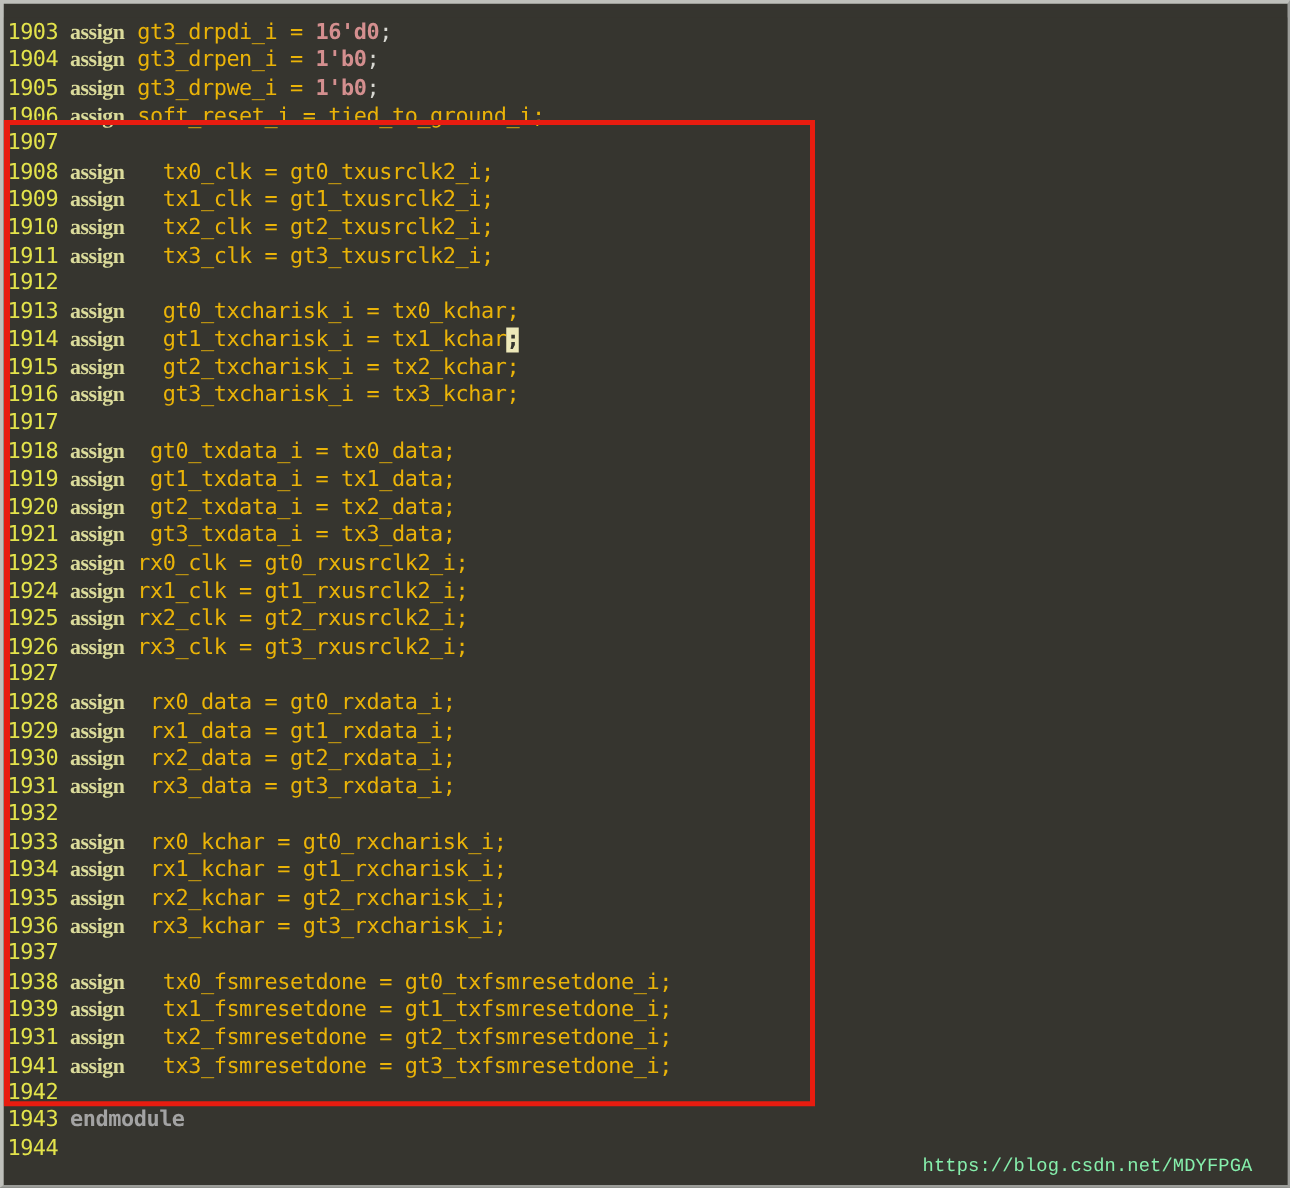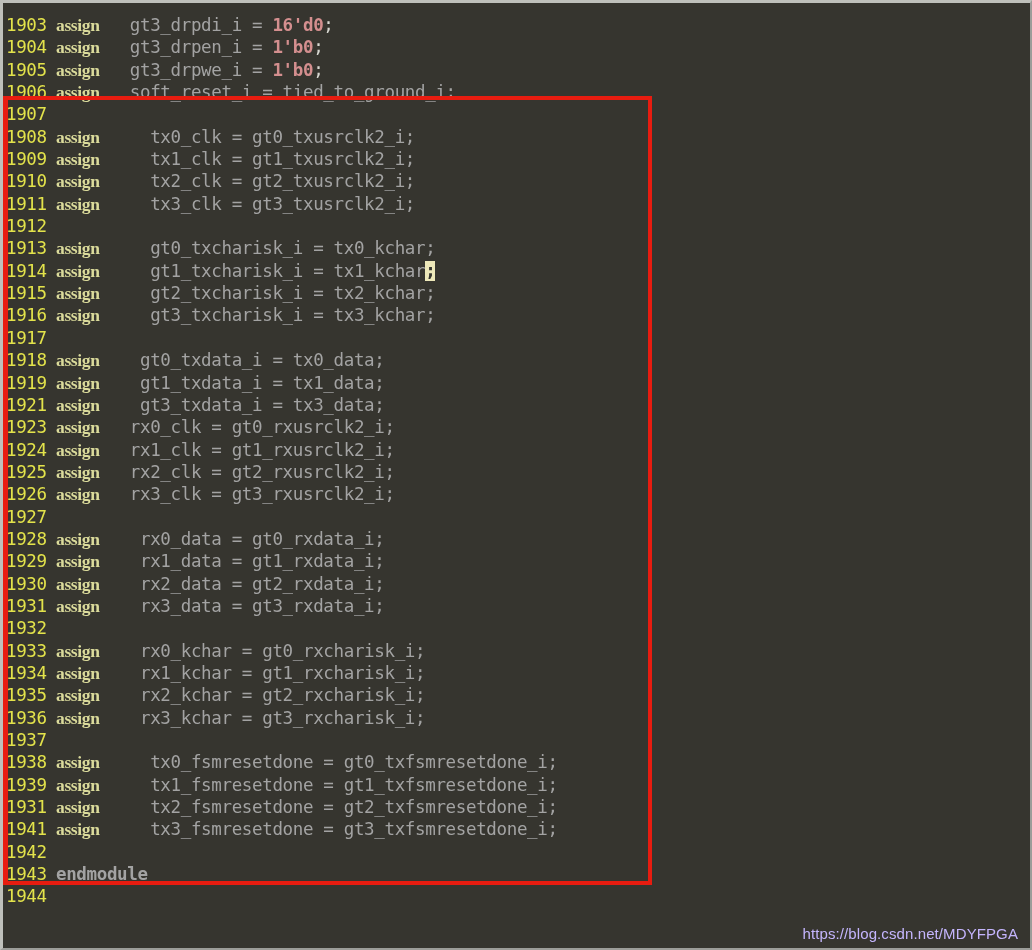--- a/index.html
+++ b/index.html
@@ -56,21 +56,21 @@
   }
 
   .code-text {
     flex: 1;
     color: #D6D6D0;
     letter-spacing: -0.35px;
   }
 
   
   .kw    { color: #DBDB9B; font-weight: bold; font-family: Liberation Serif, serif; }
-  .id    { color: #a3a3a3; margin-left: 20px; }
+  .id    { color: #eab308; }
   .num   { color: #D48F8F; font-weight: bold; }
   .punct { color: #D8D8D2; }
   .endmod { color: #a3a3a3; font-weight: bold; }
 
   .hl-match {
     background: #EDE8B9;
     color: #35352F;
     font-weight: bold;
   }
 
@@ -82,24 +82,24 @@
     width: 649px;
     height: 789px;
     border: 4px solid #E81C10;
     border-left-width: 5px;
     pointer-events: none;
     z-index: 5;
   }
 
   #watermark {
     position: absolute;
-    right: 12px;
+    right: 28px;
     bottom: 6px;
-    color: #c4b5fd;
-    font-family: Liberation Sans, sans-serif;
+    color: #86efac;
+    font-family: Liberation Mono, monospace;
     font-size: 15px;
     letter-spacing: 0.1px;
     z-index: 6;
   }
 </style>
 </head>
 <body>
 
 <div id="editor-window">
 
@@ -115,20 +115,21 @@
         <div class="code-line"><span class="ln">1910</span><span class="code-text"><span class="kw">assign</span><span class="id">   tx2_clk = gt2_txusrclk2_i;</span></span></div>
         <div class="code-line"><span class="ln">1911</span><span class="code-text"><span class="kw">assign</span><span class="id">   tx3_clk = gt3_txusrclk2_i;</span></span></div>
         <div class="code-line"><span class="ln">1912</span><span class="code-text"></span></div>
         <div class="code-line"><span class="ln">1913</span><span class="code-text"><span class="kw">assign</span><span class="id">   gt0_txcharisk_i = tx0_kchar;</span></span></div>
         <div class="code-line"><span class="ln">1914</span><span class="code-text"><span class="kw">assign</span><span class="id">   gt1_txcharisk_i = tx1_kchar</span><span class="hl-match">;</span></span></div>
         <div class="code-line"><span class="ln">1915</span><span class="code-text"><span class="kw">assign</span><span class="id">   gt2_txcharisk_i = tx2_kchar;</span></span></div>
         <div class="code-line"><span class="ln">1916</span><span class="code-text"><span class="kw">assign</span><span class="id">   gt3_txcharisk_i = tx3_kchar;</span></span></div>
         <div class="code-line"><span class="ln">1917</span><span class="code-text"></span></div>
         <div class="code-line"><span class="ln">1918</span><span class="code-text"><span class="kw">assign</span><span class="id">  gt0_txdata_i = tx0_data;</span></span></div>
         <div class="code-line"><span class="ln">1919</span><span class="code-text"><span class="kw">assign</span><span class="id">  gt1_txdata_i = tx1_data;</span></span></div>
+        <div class="code-line"><span class="ln">1920</span><span class="code-text"><span class="kw">assign</span><span class="id">  gt2_txdata_i = tx2_data;</span></span></div>
         <div class="code-line"><span class="ln">1921</span><span class="code-text"><span class="kw">assign</span><span class="id">  gt3_txdata_i = tx3_data;</span></span></div>
         <div class="code-line"><span class="ln">1923</span><span class="code-text"><span class="kw">assign</span><span class="id"> rx0_clk = gt0_rxusrclk2_i;</span></span></div>
         <div class="code-line"><span class="ln">1924</span><span class="code-text"><span class="kw">assign</span><span class="id"> rx1_clk = gt1_rxusrclk2_i;</span></span></div>
         <div class="code-line"><span class="ln">1925</span><span class="code-text"><span class="kw">assign</span><span class="id"> rx2_clk = gt2_rxusrclk2_i;</span></span></div>
         <div class="code-line"><span class="ln">1926</span><span class="code-text"><span class="kw">assign</span><span class="id"> rx3_clk = gt3_rxusrclk2_i;</span></span></div>
         <div class="code-line"><span class="ln">1927</span><span class="code-text"></span></div>
         <div class="code-line"><span class="ln">1928</span><span class="code-text"><span class="kw">assign</span><span class="id">  rx0_data = gt0_rxdata_i;</span></span></div>
         <div class="code-line"><span class="ln">1929</span><span class="code-text"><span class="kw">assign</span><span class="id">  rx1_data = gt1_rxdata_i;</span></span></div>
         <div class="code-line"><span class="ln">1930</span><span class="code-text"><span class="kw">assign</span><span class="id">  rx2_data = gt2_rxdata_i;</span></span></div>
         <div class="code-line"><span class="ln">1931</span><span class="code-text"><span class="kw">assign</span><span class="id">  rx3_data = gt3_rxdata_i;</span></span></div>

